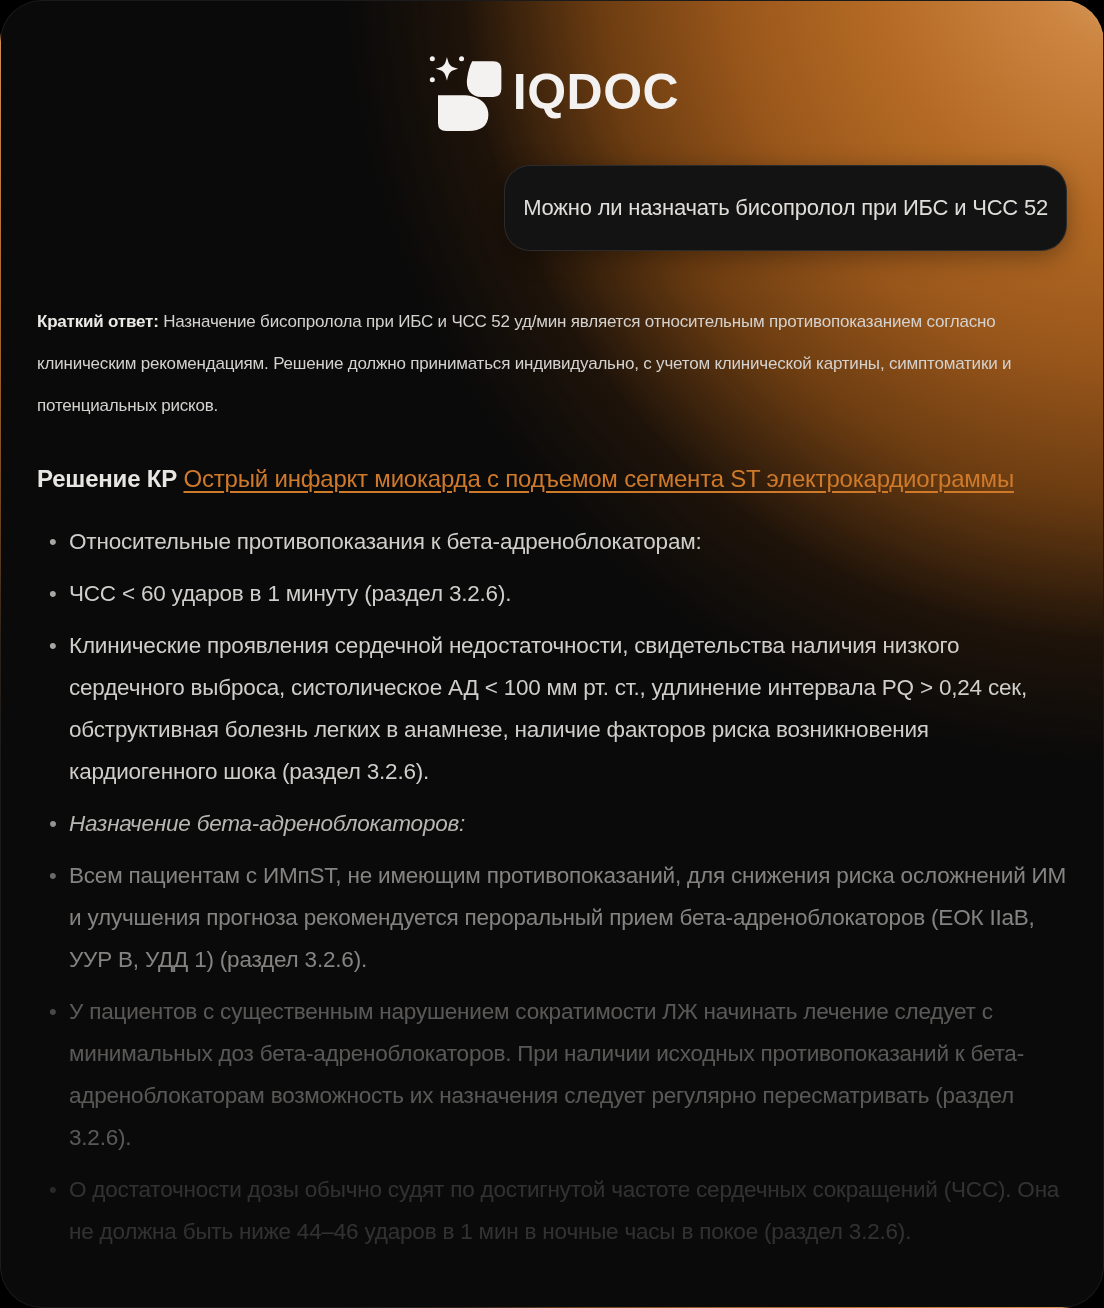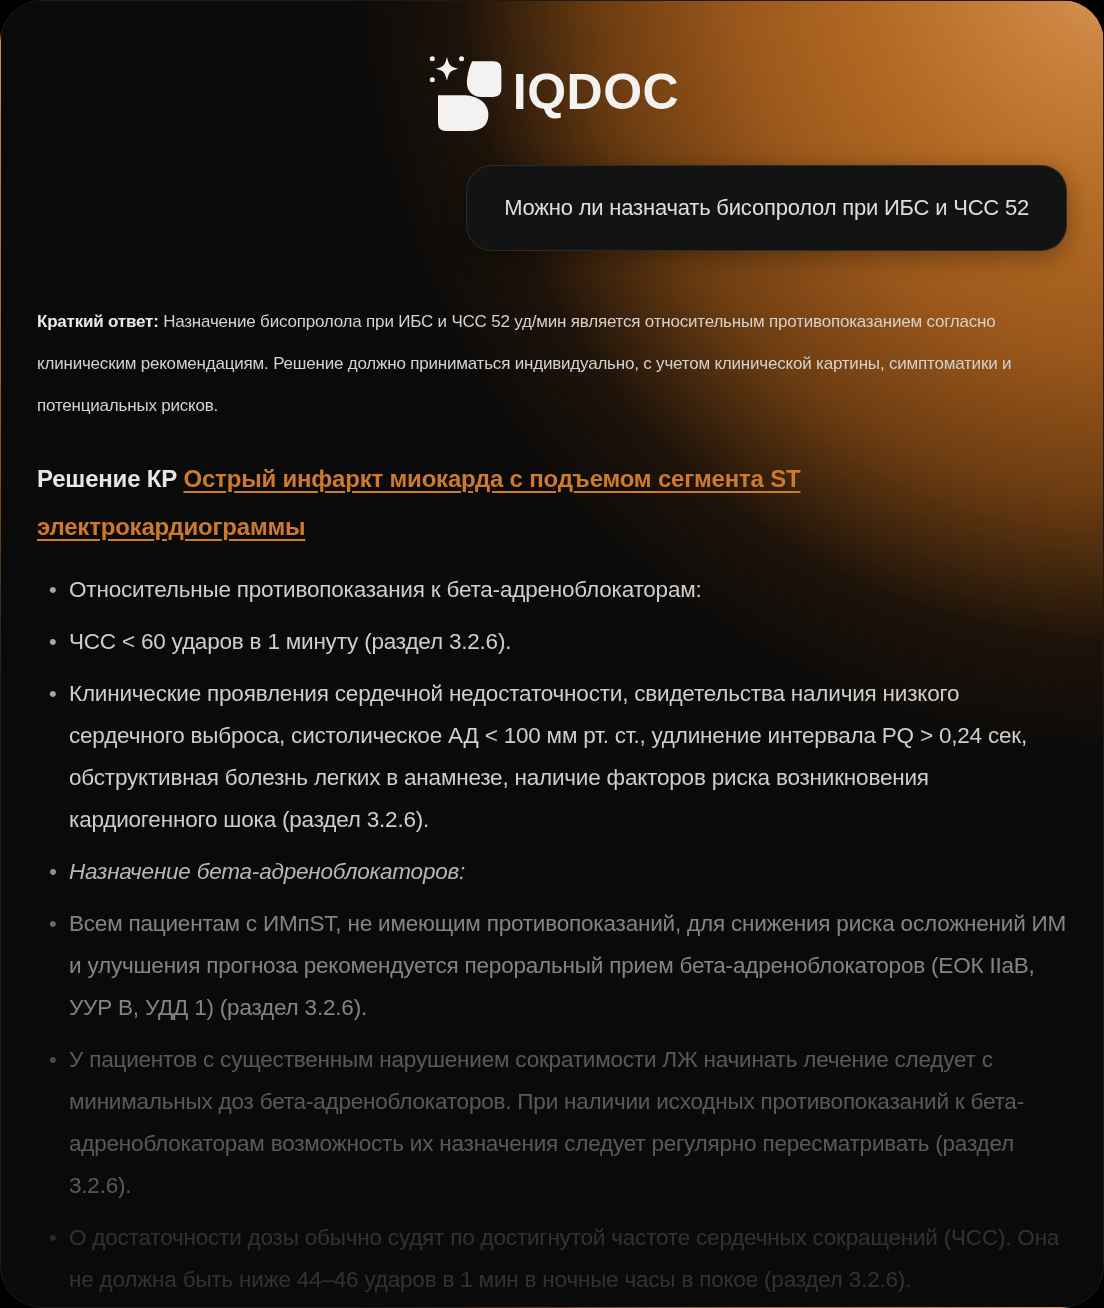--- a/index.html
+++ b/index.html
@@ -37,40 +37,40 @@
   }
   
   .bubble-row{
     display:flex;justify-content:flex-end;
     padding:0 36px;margin-top:34px;
   }
   .bubble{
     background:#131313;
     border:1px solid rgba(255,255,255,0.10);
     border-radius:26px;
-    padding:28px 37px;
+    padding:28px 18px;
     color:#e0deda;
     font-size:22px;line-height:1.25;
     letter-spacing:-0.2px;
     box-shadow:0 6px 24px rgba(0,0,0,0.35);
   }
   
   .answer{padding:0 36px;margin-top:50px;color:#d4d2cf;}
   .summary{
     margin:0;font-size:17px;line-height:42px;letter-spacing:-0.2px;
     color:#d4d2cf;
   }
   .summary b{color:#eceae7;font-weight:700;}
   .source-heading{
     margin:28px 0 0 0;
     font-size:24px;font-weight:700;line-height:48px;letter-spacing:-0.2px;
     color:#e8e6e3;
   }
   .source-link{
-    color:#cf7a2b;font-weight:700;
+    color:#cf7a2b;font-weight:400;
     text-decoration:underline;
     text-decoration-thickness:2px;
     text-underline-offset:4px;
     cursor:pointer;
   }
   .bullets{
     list-style:none;
     margin:18px 0 0 0;
     padding:0 0 0 32px;
   }

